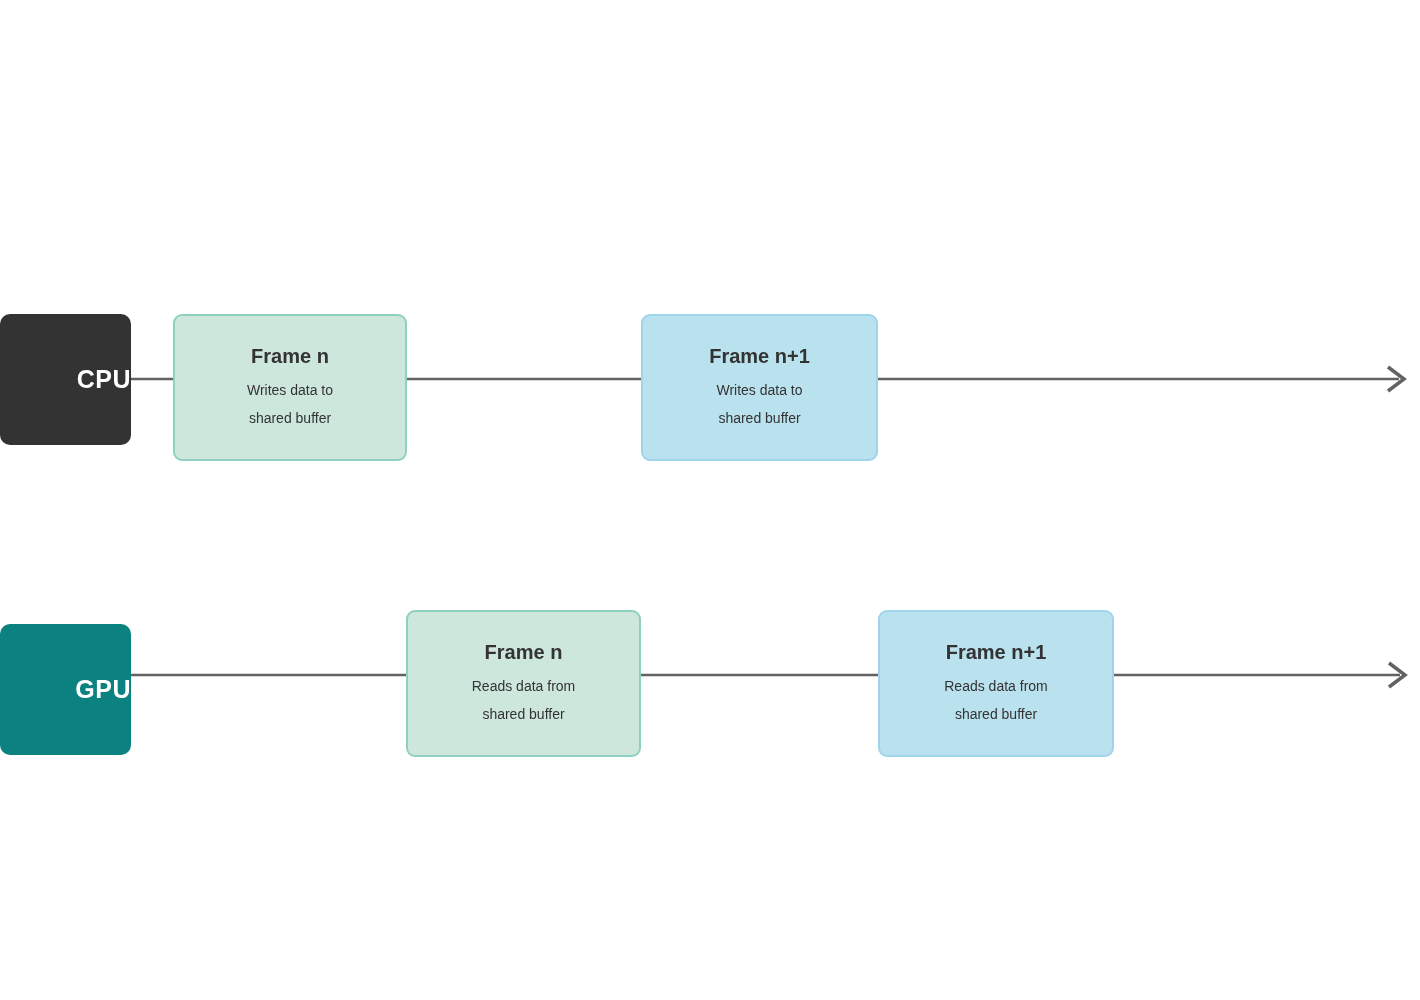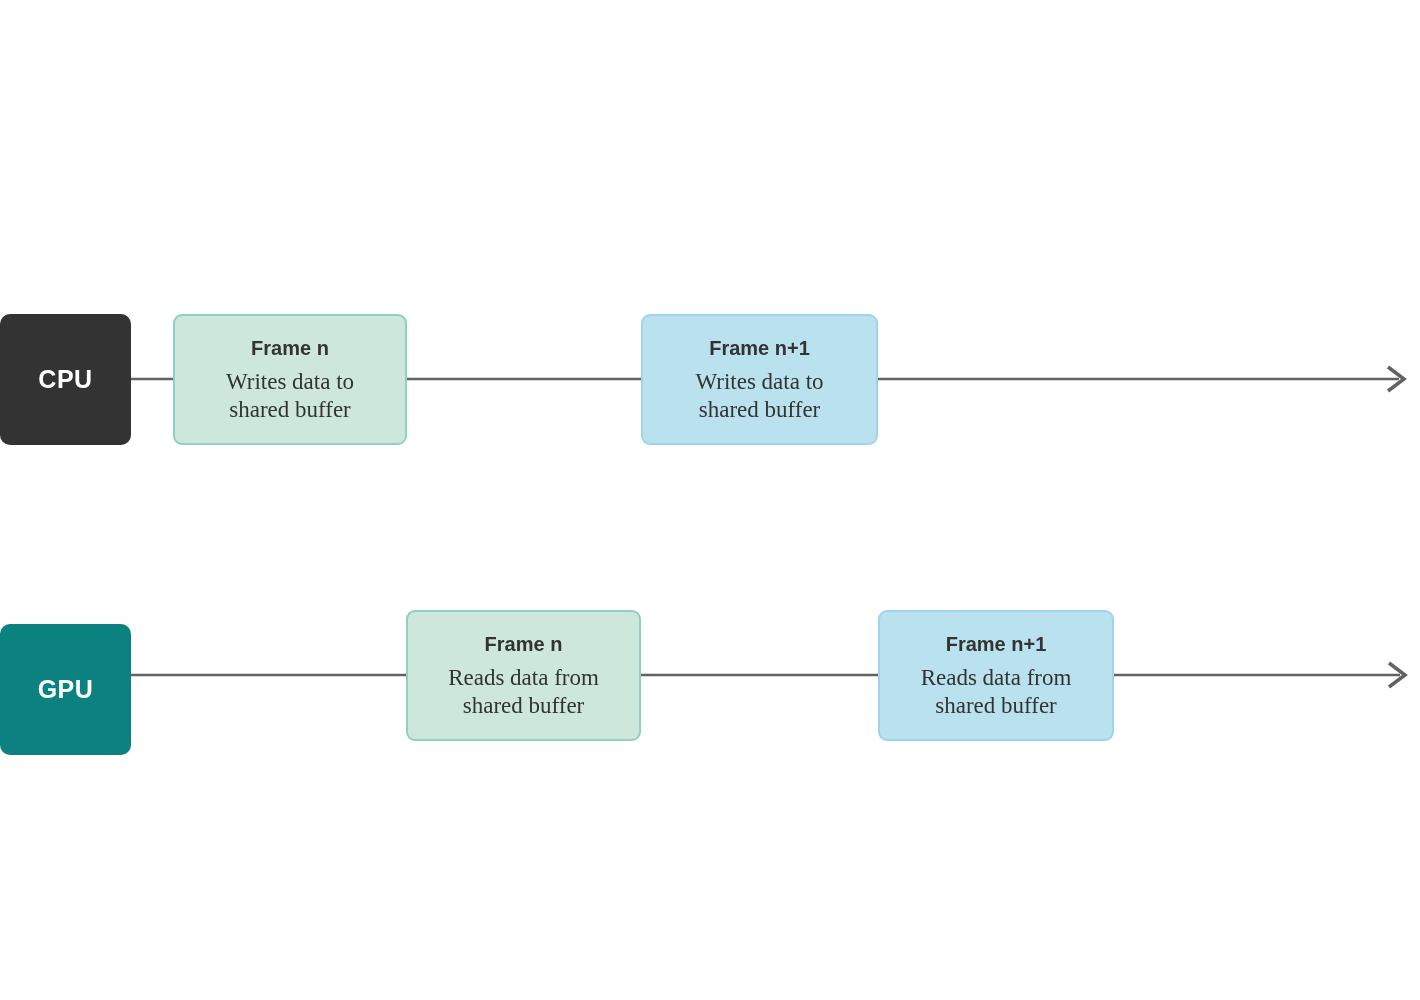--- a/index.html
+++ b/index.html
@@ -23,58 +23,57 @@
     height: 1000px;
     z-index: 1;
   }
   .lane-box {
     position: absolute;
     width: 131px;
     height: 131px;
     border-radius: 10px;
     display: flex;
     align-items: center;
-    justify-content: center;
+    justify-content: flex-end;
     z-index: 2;
     box-sizing: border-box;
   }
   .lane-box .lane-label {
     color: #ffffff;
     font-size: 25px;
     font-weight: bold;
     letter-spacing: 0.5px;
   }
   .lane-cpu { left: 0px; top: 314px; }
   .lane-gpu { left: 0px; top: 624px; }
   .frame-box {
     position: absolute;
-    height: 131px;
+    height: 147px;
     border-radius: 9px;
     box-sizing: border-box;
     display: flex;
     flex-direction: column;
     align-items: center;
     justify-content: center;
     text-align: right;
     z-index: 2;
     border-style: solid;
     border-width: 2.5px;
   }
   .frame-title {
     font-size: 20px;
     font-weight: bold;
     color: #333333;
     margin-bottom: 7px;
     line-height: 26px;
   }
   .frame-body {
-    font-size: 23px;
+    font-size: 14px;
     color: #333333;
     line-height: 28px;
-    font-family: Liberation Serif, serif;
   }
   .cpu-frame-n   { left: 173px; top: 314px; width: 234px; }
   .cpu-frame-n1  { left: 641px; top: 314px; width: 237px; }
   .gpu-frame-n   { left: 406px; top: 610px; width: 235px; }
   .gpu-frame-n1  { left: 878px; top: 610px; width: 236px; }
 </style>
 </head>
 <body>
 
 <div class="canvas">

